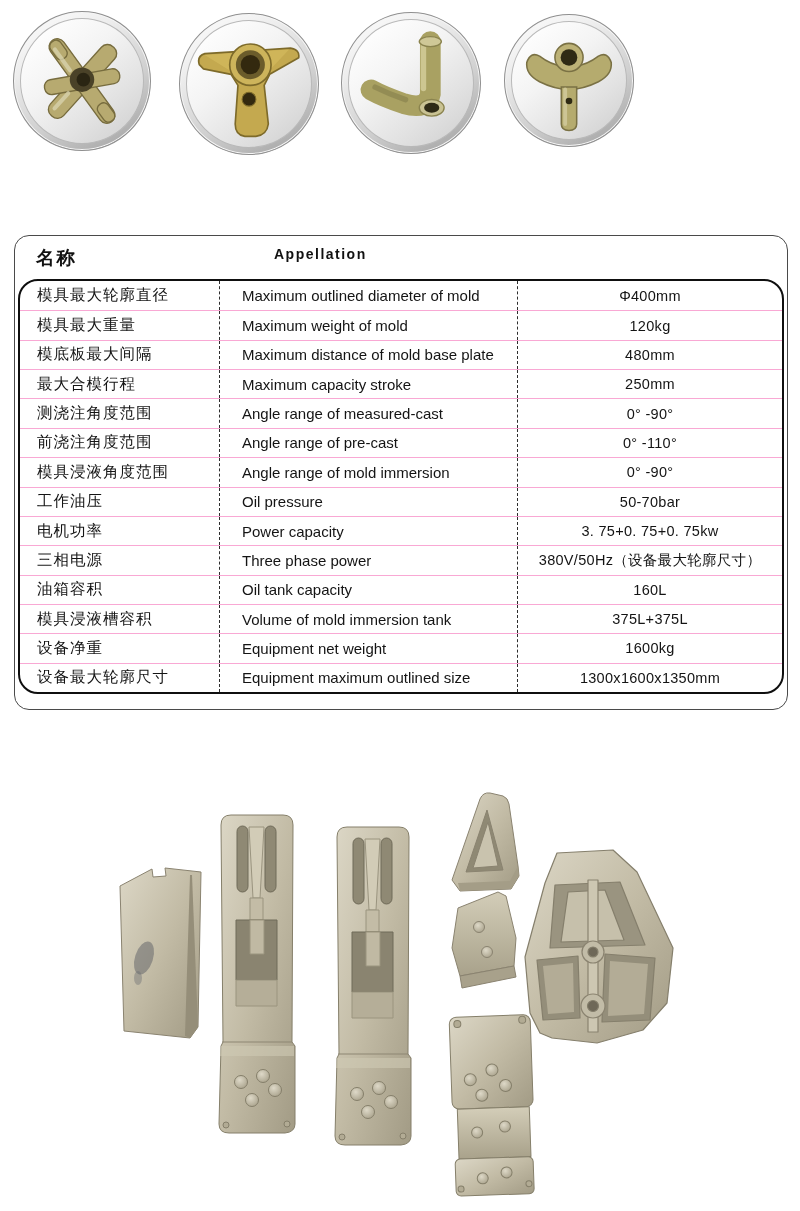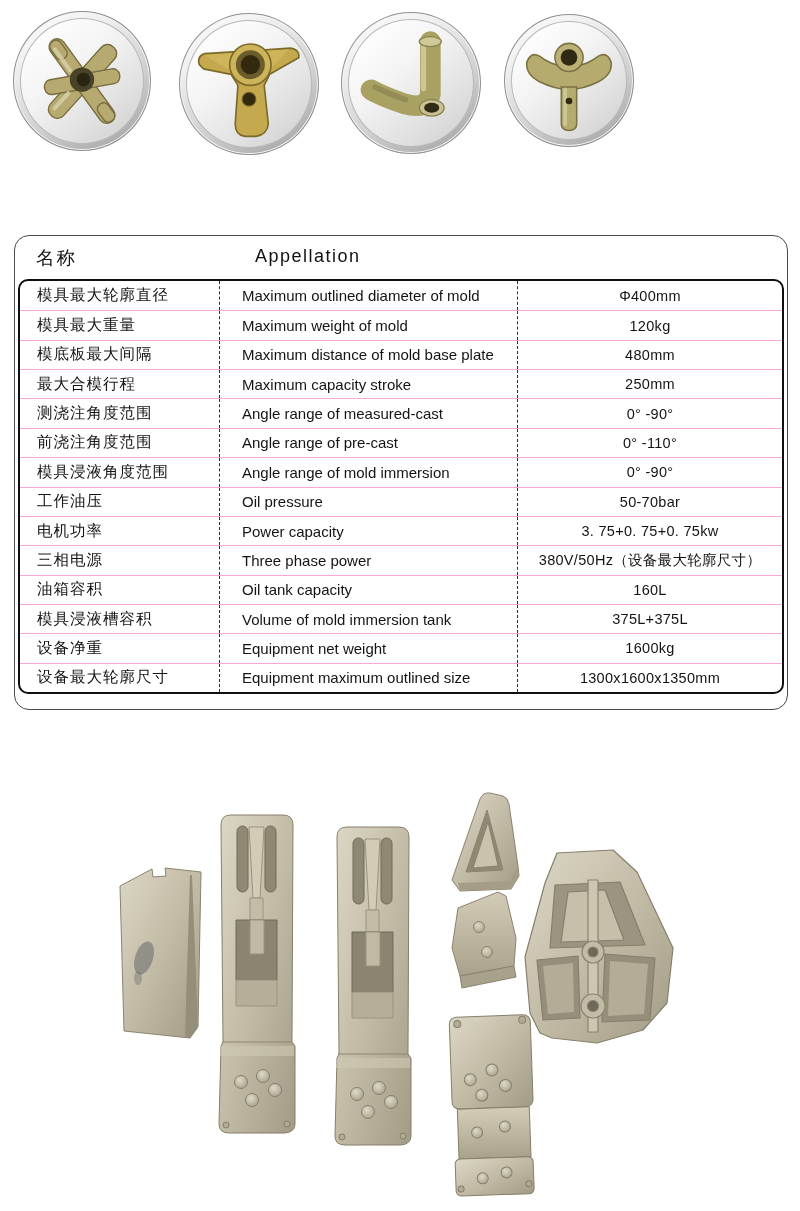--- a/index.html
+++ b/index.html
@@ -19,26 +19,26 @@
     position:absolute;inset:6px;border-radius:50%;
     background:linear-gradient(140deg,#ffffff 8%,#f4f4f4 40%,#e2e2e2 70%,#cdcdcd 100%);
     border:1px solid #b9b9b9;
   }
   .medallion svg{position:absolute;inset:0;width:100%;height:100%;}
   
   .spec-table{
     position:absolute;left:14px;top:235px;width:772px;height:473px;
     border:1.5px solid #4a4a4a;border-radius:15px;background:#fff;
   }
-  .spec-header{position:absolute;top:0;left:0;width:100%;height:43px;}
+  .spec-header{position:absolute;top:0;left:0;width:100%;height:43px;font-weight:bold;}
   .hdr-zh{position:absolute;left:21px;top:9px;font-size:18.5px;letter-spacing:2px;color:#111;}
-  .hdr-en{position:absolute;left:240px;top:10px;font-size:18px;letter-spacing:1.5px;color:#111;}
+  .hdr-en{position:absolute;left:259px;top:10px;font-size:14px;letter-spacing:1.5px;color:#111;}
   .table-inner{
     position:absolute;left:3px;right:3px;top:43px;bottom:15px;
-    border:2.5px solid #0f0f0f;border-radius:10px;overflow:hidden;
+    border:2.5px solid #0f0f0f;border-radius:20px;overflow:hidden;
     display:grid;grid-auto-rows:1fr;background:#fff;
   }
   .spec-row{
     display:grid;grid-template-columns:200px 298px 1fr;
     border-top:1px solid #f9a8d4;min-height:0;
   }
   .spec-row:first-child{border-top:none;}
   .cell{display:flex;align-items:center;height:100%;box-sizing:border-box;min-width:0;}
   .cell-zh{padding-left:17px;font-size:15.5px;letter-spacing:1px;border-right:1.6px dashed #2d2d2d;}
   .cell-en{padding-left:22px;font-size:15px;border-right:1.6px dashed #2d2d2d;}

